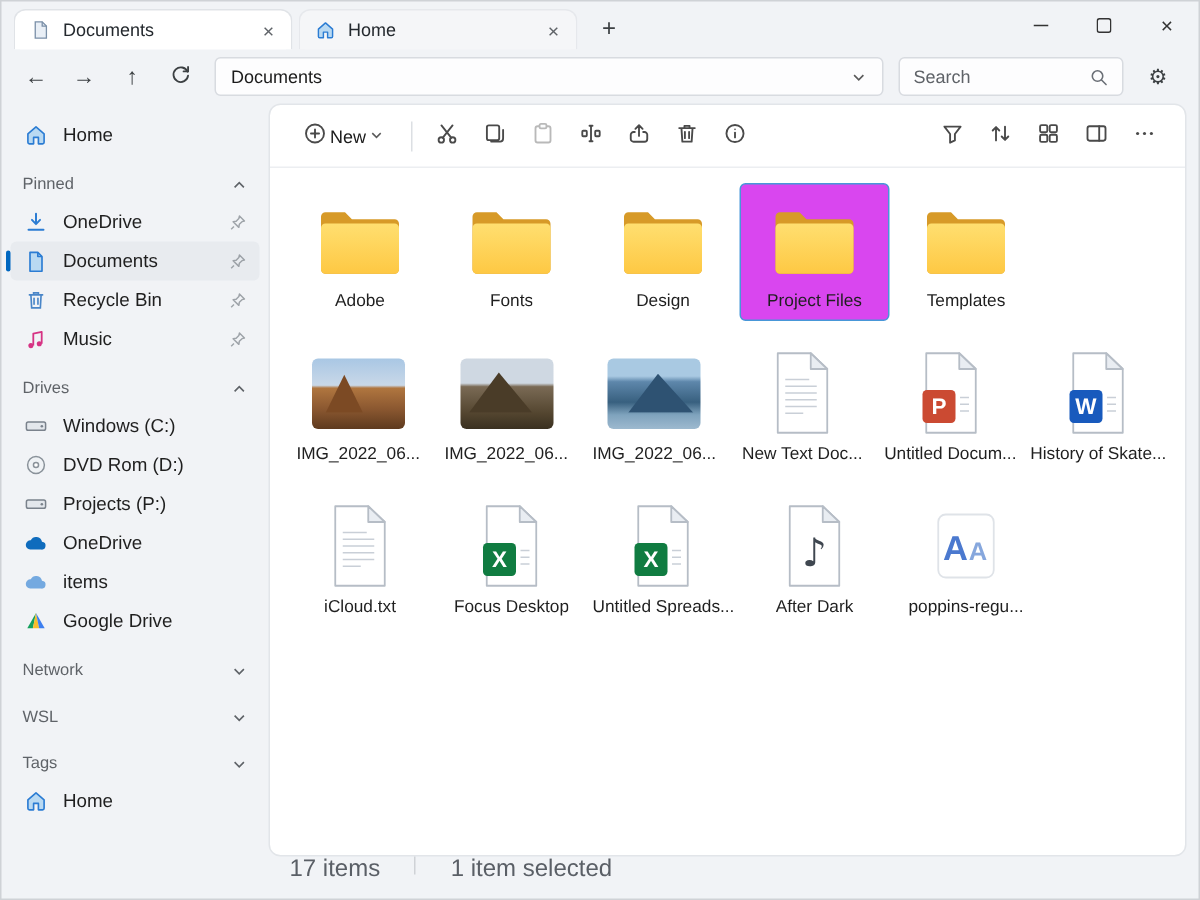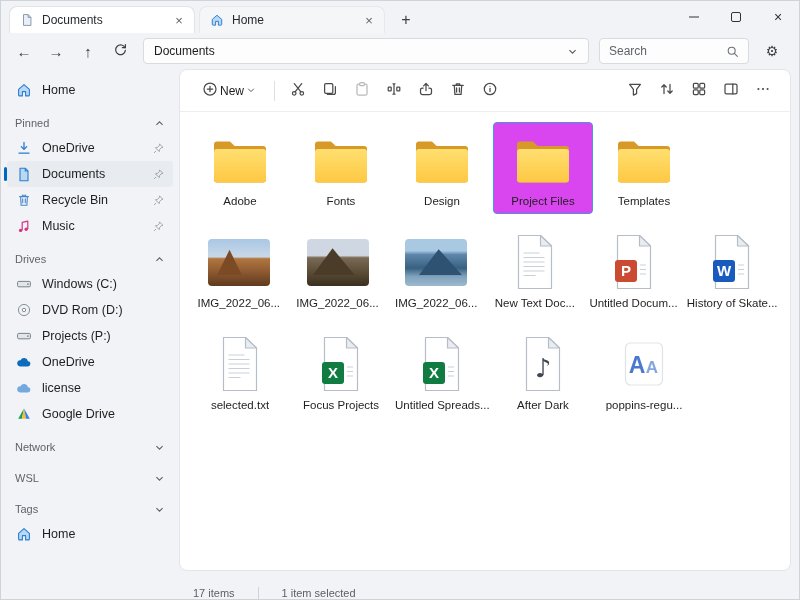--- a/index.html
+++ b/index.html
@@ -62,21 +62,21 @@
   .thumb{width:62px;height:47px;border-radius:4px;position:relative;overflow:hidden}
   .thumb::after{content:"";position:absolute;left:0;right:0;top:18%;bottom:22%;}
   .p1{background:linear-gradient(180deg,#a9c7e4 0%,#c9d8e8 38%,#b0763f 42%,#8a5730 72%,#5e3a1e 100%)}
   .p1::after{background:transparent;clip-path:polygon(15% 100%,35% 10%,55% 100%);background-color:#7c4a24}
   .p2{background:linear-gradient(180deg,#cfd8e2 0%,#cfd8e2 35%,#7a6a55 40%,#53452f 78%,#3a3020 100%)}
   .p2::after{clip-path:polygon(10% 100%,42% 5%,78% 100%);background-color:#4a3c28}
   .p3{background:linear-gradient(180deg,#a9c9e2 0%,#a9c9e2 25%,#5e87ab 33%,#38607f 62%,#7fa3bd 80%,#9db9cf 100%)}
   .p3::after{clip-path:polygon(22% 100%,54% 8%,92% 100%);background-color:#2e5272}
 
   
-  .statusbar{height:28px;display:flex;align-items:flex-end;gap:23px;padding-left:14px;font-size:11px;color:#5a5f66;flex:none}
+  .statusbar{height:28px;display:flex;align-items:flex-start;gap:23px;padding-left:14px;font-size:16px;color:#5a5f66;flex:none}
   .st-sep{width:1px;height:12px;background:#cfd2d6}
 </style>
 </head>
 <body>
 
 <svg width="0" height="0" style="position:absolute">
   <defs>
     <linearGradient id="folderGrad" x1="0" y1="0" x2="0" y2="1">
       <stop offset="0" stop-color="#ffdf70"></stop>
         <stop offset="1" stop-color="#fec843"></stop>
@@ -281,21 +281,21 @@
             </svg>
           </span>
           <span class="side-lb">OneDrive</span>
         </div>
         <div class="side-item">
           <span class="side-ic">
             <svg width="16" height="16" viewBox="0 0 16 16">
               <path d="M4.1 12.4h7.4a2.6 2.6 0 0 0 .5-5.2 4 4 0 0 0-7.5-1A3.1 3.1 0 0 0 4.1 12.4Z" fill="#74a9e0"></path>
             </svg>
           </span>
-          <span class="side-lb">license</span>
+          <span class="side-lb">items</span>
         </div>
         <div class="side-item">
           <span class="side-ic">
             <svg width="16" height="16" viewBox="0 0 16 16">
               <polygon points="8,2.6 2.2,12.8 5.9,12.8" fill="#14a05e"></polygon>
               <polygon points="8,2.6 5.9,12.8 10.1,12.8" fill="#f8bd2c"></polygon>
               <polygon points="8,2.6 10.1,12.8 13.8,12.8" fill="#3d7ff0"></polygon>
             </svg>
           </span>
           <span class="side-lb">Google Drive</span>
@@ -540,35 +540,35 @@
               <div class="file-item">
                 <div class="file-ic">
                   <svg width="44" height="56" viewBox="0 0 44 56">
                     <path d="M5.5 1.5h22L38.5 12v42.5h-33z" fill="#ffffff" stroke="#b6bdc6" stroke-width="1.2" stroke-linejoin="round"></path>
                     <path d="M27.5 1.5 38.5 12h-11z" fill="#e9edf2" stroke="#b6bdc6" stroke-width="1.2" stroke-linejoin="round"></path>
                     <g stroke="#c9cfd7" stroke-width="1.1">
                       <path d="M10.5 19h16M10.5 23.5h21M10.5 28h21M10.5 32.5h21M10.5 37h21M10.5 41.5h12"></path>
                     </g>
                   </svg>
                 </div>
-                <div class="file-lb">selected.txt</div>
+                <div class="file-lb">iCloud.txt</div>
               </div>
               <div class="file-item">
                 <div class="file-ic">
                   <svg width="44" height="56" viewBox="0 0 44 56">
                     <path d="M5.5 1.5h22L38.5 12v42.5h-33z" fill="#ffffff" stroke="#b6bdc6" stroke-width="1.2" stroke-linejoin="round"></path>
                     <path d="M27.5 1.5 38.5 12h-11z" fill="#e9edf2" stroke="#b6bdc6" stroke-width="1.2" stroke-linejoin="round"></path>
                     <g stroke="#c9cfd7" stroke-width="1.1">
                       <path d="M28 31h6M28 35.5h6M28 40h6"></path>
                     </g>
                     <rect x="3" y="26" width="22" height="22" rx="3" fill="#107c41"></rect>
                     <text x="14" y="42" text-anchor="middle" font-family="Liberation Sans, sans-serif" font-weight="bold" font-size="15" fill="#fff">X</text>
                   </svg>
                 </div>
-                <div class="file-lb">Focus Projects</div>
+                <div class="file-lb">Focus Desktop</div>
               </div>
               <div class="file-item">
                 <div class="file-ic">
                   <svg width="44" height="56" viewBox="0 0 44 56">
                     <path d="M5.5 1.5h22L38.5 12v42.5h-33z" fill="#ffffff" stroke="#b6bdc6" stroke-width="1.2" stroke-linejoin="round"></path>
                     <path d="M27.5 1.5 38.5 12h-11z" fill="#e9edf2" stroke="#b6bdc6" stroke-width="1.2" stroke-linejoin="round"></path>
                     <g stroke="#c9cfd7" stroke-width="1.1">
                       <path d="M28 31h6M28 35.5h6M28 40h6"></path>
                     </g>
                     <rect x="3" y="26" width="22" height="22" rx="3" fill="#107c41"></rect>

